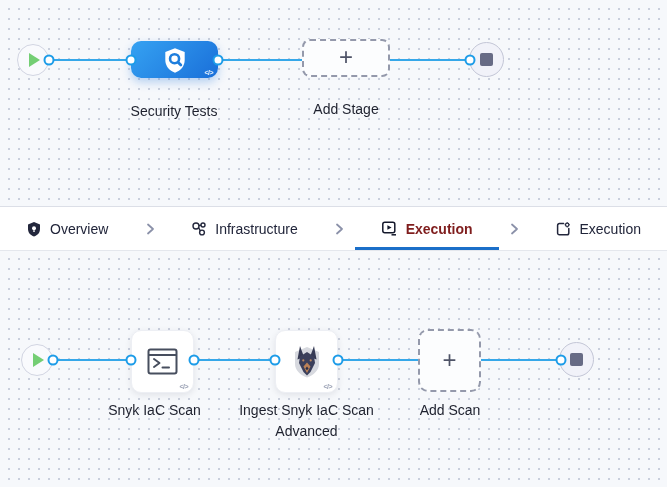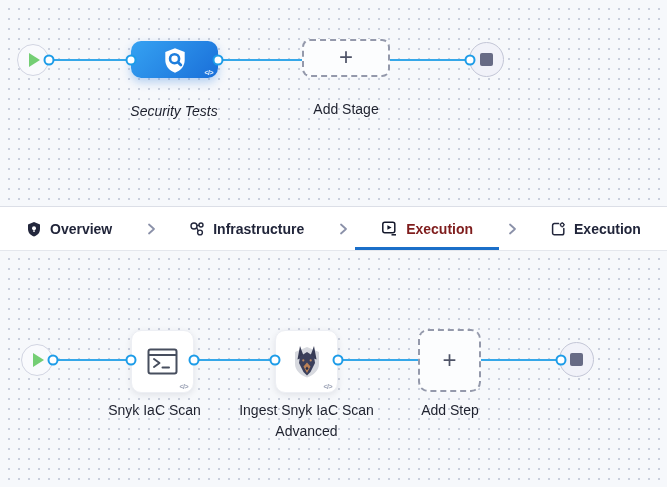--- a/index.html
+++ b/index.html
@@ -83,21 +83,21 @@
   .tabbar {
     position:absolute; left:0; top:206px; width:667px; height:45px;
     background:#fff; border-top:1px solid #dcdfe7; border-bottom:1px solid #e4e7ed;
     display:flex; align-items:stretch; justify-content:space-between;
     z-index:10;
   }
   .tab {
     display:flex; align-items:center; gap:8px; padding:0 26px;
     cursor:pointer; position:relative;
   }
-  .tab-label { font-size:14px; color:#21253a; white-space:nowrap;font-weight:bold; }
+  .tab-label { font-size:14px; color:#21253a; white-space:nowrap; }
   .tab.active { box-shadow:inset 0 -3px 0 #1b6fc9; }
   .tab.active .tab-label { font-weight:700; color:#7f1d1d; }
   .tab-sep { display:flex; align-items:center; }
   .tab-icon { display:flex; align-items:center; }
 </style>
 </head>
 <body>
 
 <div class="canvas">
 
@@ -113,21 +113,21 @@
       <svg width="28" height="28" viewBox="0 0 26 26">
         <path d="M13 2 L22 5.5 V13 C22 18.8 18.2 22.8 13 24.8 C7.8 22.8 4 18.8 4 13 V5.5 Z" fill="#ffffff"></path>
         <circle cx="12.6" cy="11.8" r="4.2" fill="none" stroke="#1f7edd" stroke-width="2.4"></circle>
         <line x1="15.8" y1="15" x2="18.4" y2="17.6" stroke="#1f7edd" stroke-width="2.6" stroke-linecap="round"></line>
       </svg>
     </span>
     <span class="code-badge">&lt;/&gt;</span>
   </div>
   <div class="port" style="left:131px; top:60px;"></div>
   <div class="port" style="left:218px; top:60px;"></div>
-  <div class="node-label" style="left:104px; top:101px; width:140px;font-style:italic;">Security Tests</div>
+  <div class="node-label" style="left:104px; top:101px; width:140px;">Security Tests</div>
 
   <div class="node-add" style="left:302px; top:39px; width:88px; height:38px; border-radius:8px;">
     <span class="plus">+</span>
   </div>
   <div class="node-label" style="left:296px; top:99px; width:100px;">Add Stage</div>
 
   <div class="node-end" style="left:469px; top:42px;">
     <div class="stop-square"></div>
   </div>
   <div class="port" style="left:470px; top:60px;"></div>
@@ -239,20 +239,20 @@
     </span>
     <span class="code-badge">&lt;/&gt;</span>
   </div>
   <div class="port" style="left:275px; top:360px;"></div>
   <div class="port" style="left:338px; top:360px;"></div>
   <div class="node-label" style="left:236px; top:400px; width:141px;">Ingest Snyk IaC Scan Advanced</div>
 
   <div class="node-add" style="left:418px; top:329px; width:63px; height:63px; border-radius:10px;">
     <span class="plus">+</span>
   </div>
-  <div class="node-label" style="left:400px; top:400px; width:100px;">Add Step</div>
+  <div class="node-label" style="left:400px; top:400px; width:100px;">Add Scan</div>
 
   <div class="node-end" style="left:559px; top:342px;">
     <div class="stop-square"></div>
   </div>
   <div class="port" style="left:561px; top:360px;"></div>
 
 </div>
 
 </body></html>

